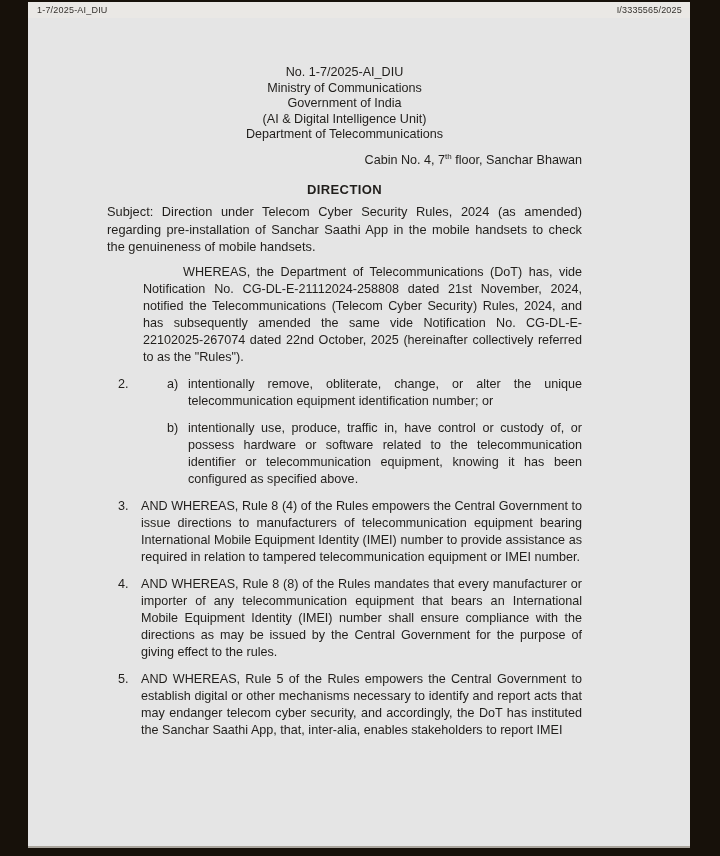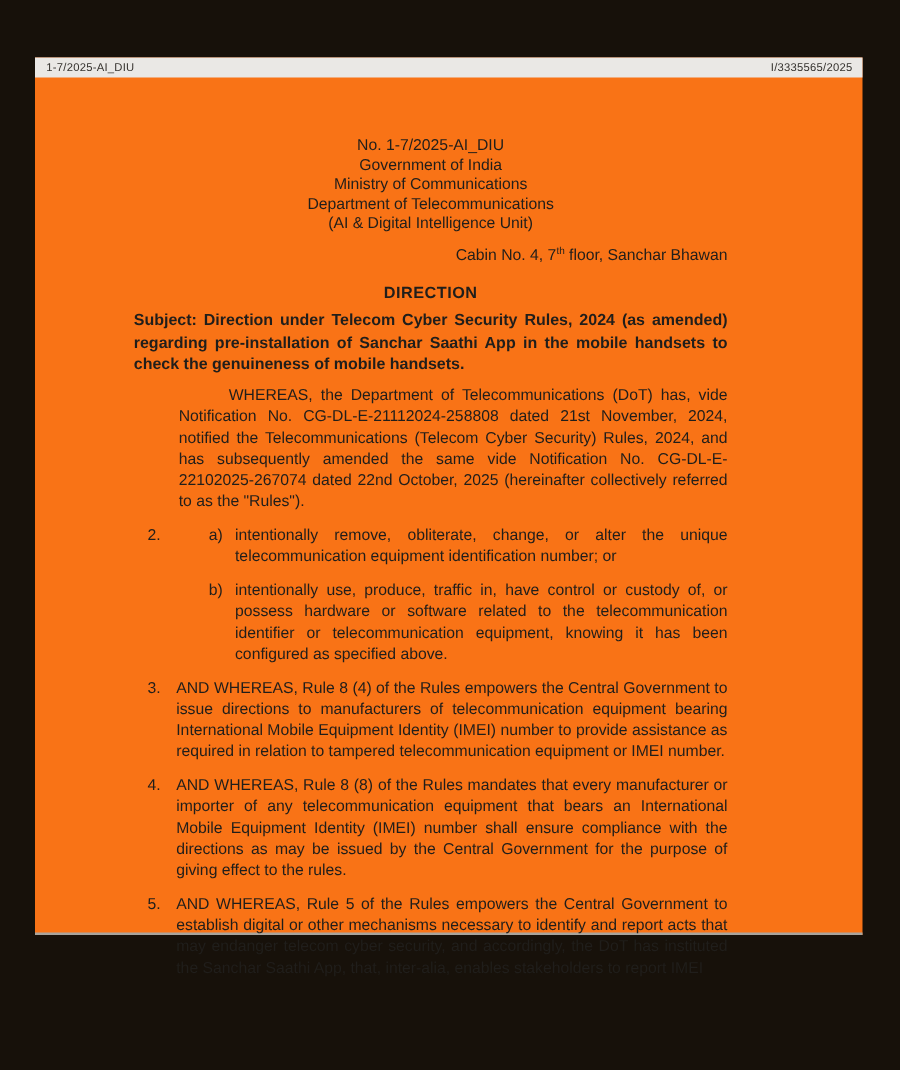--- a/index.html
+++ b/index.html
@@ -6,26 +6,25 @@
   body {
     width: 720px; height: 856px;
     background: #17110a;
     position: relative;
     overflow: hidden;
     font-family: "Liberation Sans", "DejaVu Sans", sans-serif;
   }
   .page {
     position: absolute;
     left: 28px; top: 2px;
-    width: 662px; height: 702px;
-    background: #f97316;
+    width: 662px; height: 846px;
+    background: #e5e5e5;
     border-bottom: 2px solid #a9a49c;
     box-sizing: border-box;
     color: #201e1b;
-    margin-top: 44px;
   }
   .refs {
     display: flex;
     justify-content: space-between;
     align-items: flex-start;
     background: #eae8e5;
     padding: 3px 8px 3px 9px;
     font-size: 9px;
     letter-spacing: 0.2px;
     color: #35322e;
@@ -50,21 +49,21 @@
   .heading {
     margin-top: 13px;
     text-align: center;
     font-weight: bold;
     font-size: 13px;
     letter-spacing: 0.4px;
   }
   .heading span { }
   .subject {
     margin-top: 5px;
-    font-weight: bold;
+    font-weight: normal;
     font-size: 12.8px;
     line-height: 17.4px;
   }
   .recital {
     margin-top: 8px;
     margin-left: 36px;
     text-indent: 40px;
   }
   .item {
     position: relative;
@@ -88,24 +87,24 @@
 
   <div class="refs">
     <span>1-7/2025-AI_DIU</span>
     <span>I/3335565/2025</span>
   </div>
 
   <div class="content">
 
     <div class="letterhead">
       <div>No. 1-7/2025-AI_DIU</div>
+      <div>Ministry of Communications</div>
       <div>Government of India</div>
-      <div>Ministry of Communications</div>
+      <div>(AI &amp; Digital Intelligence Unit)</div>
       <div>Department of Telecommunications</div>
-      <div>(AI &amp; Digital Intelligence Unit)</div>
     </div>
 
     <div class="addr">
       <div><span>Cabin No. 4, 7</span><sup>th</sup><span> floor, Sanchar Bhawan</span></div>
     </div>
 
     <div class="heading"><span>DIRECTION</span></div>
 
     <div class="subject">Subject: Direction under Telecom Cyber Security Rules, 2024 (as amended) regarding pre-installation of Sanchar Saathi App in the mobile handsets to check the genuineness of mobile handsets.</div>
 

